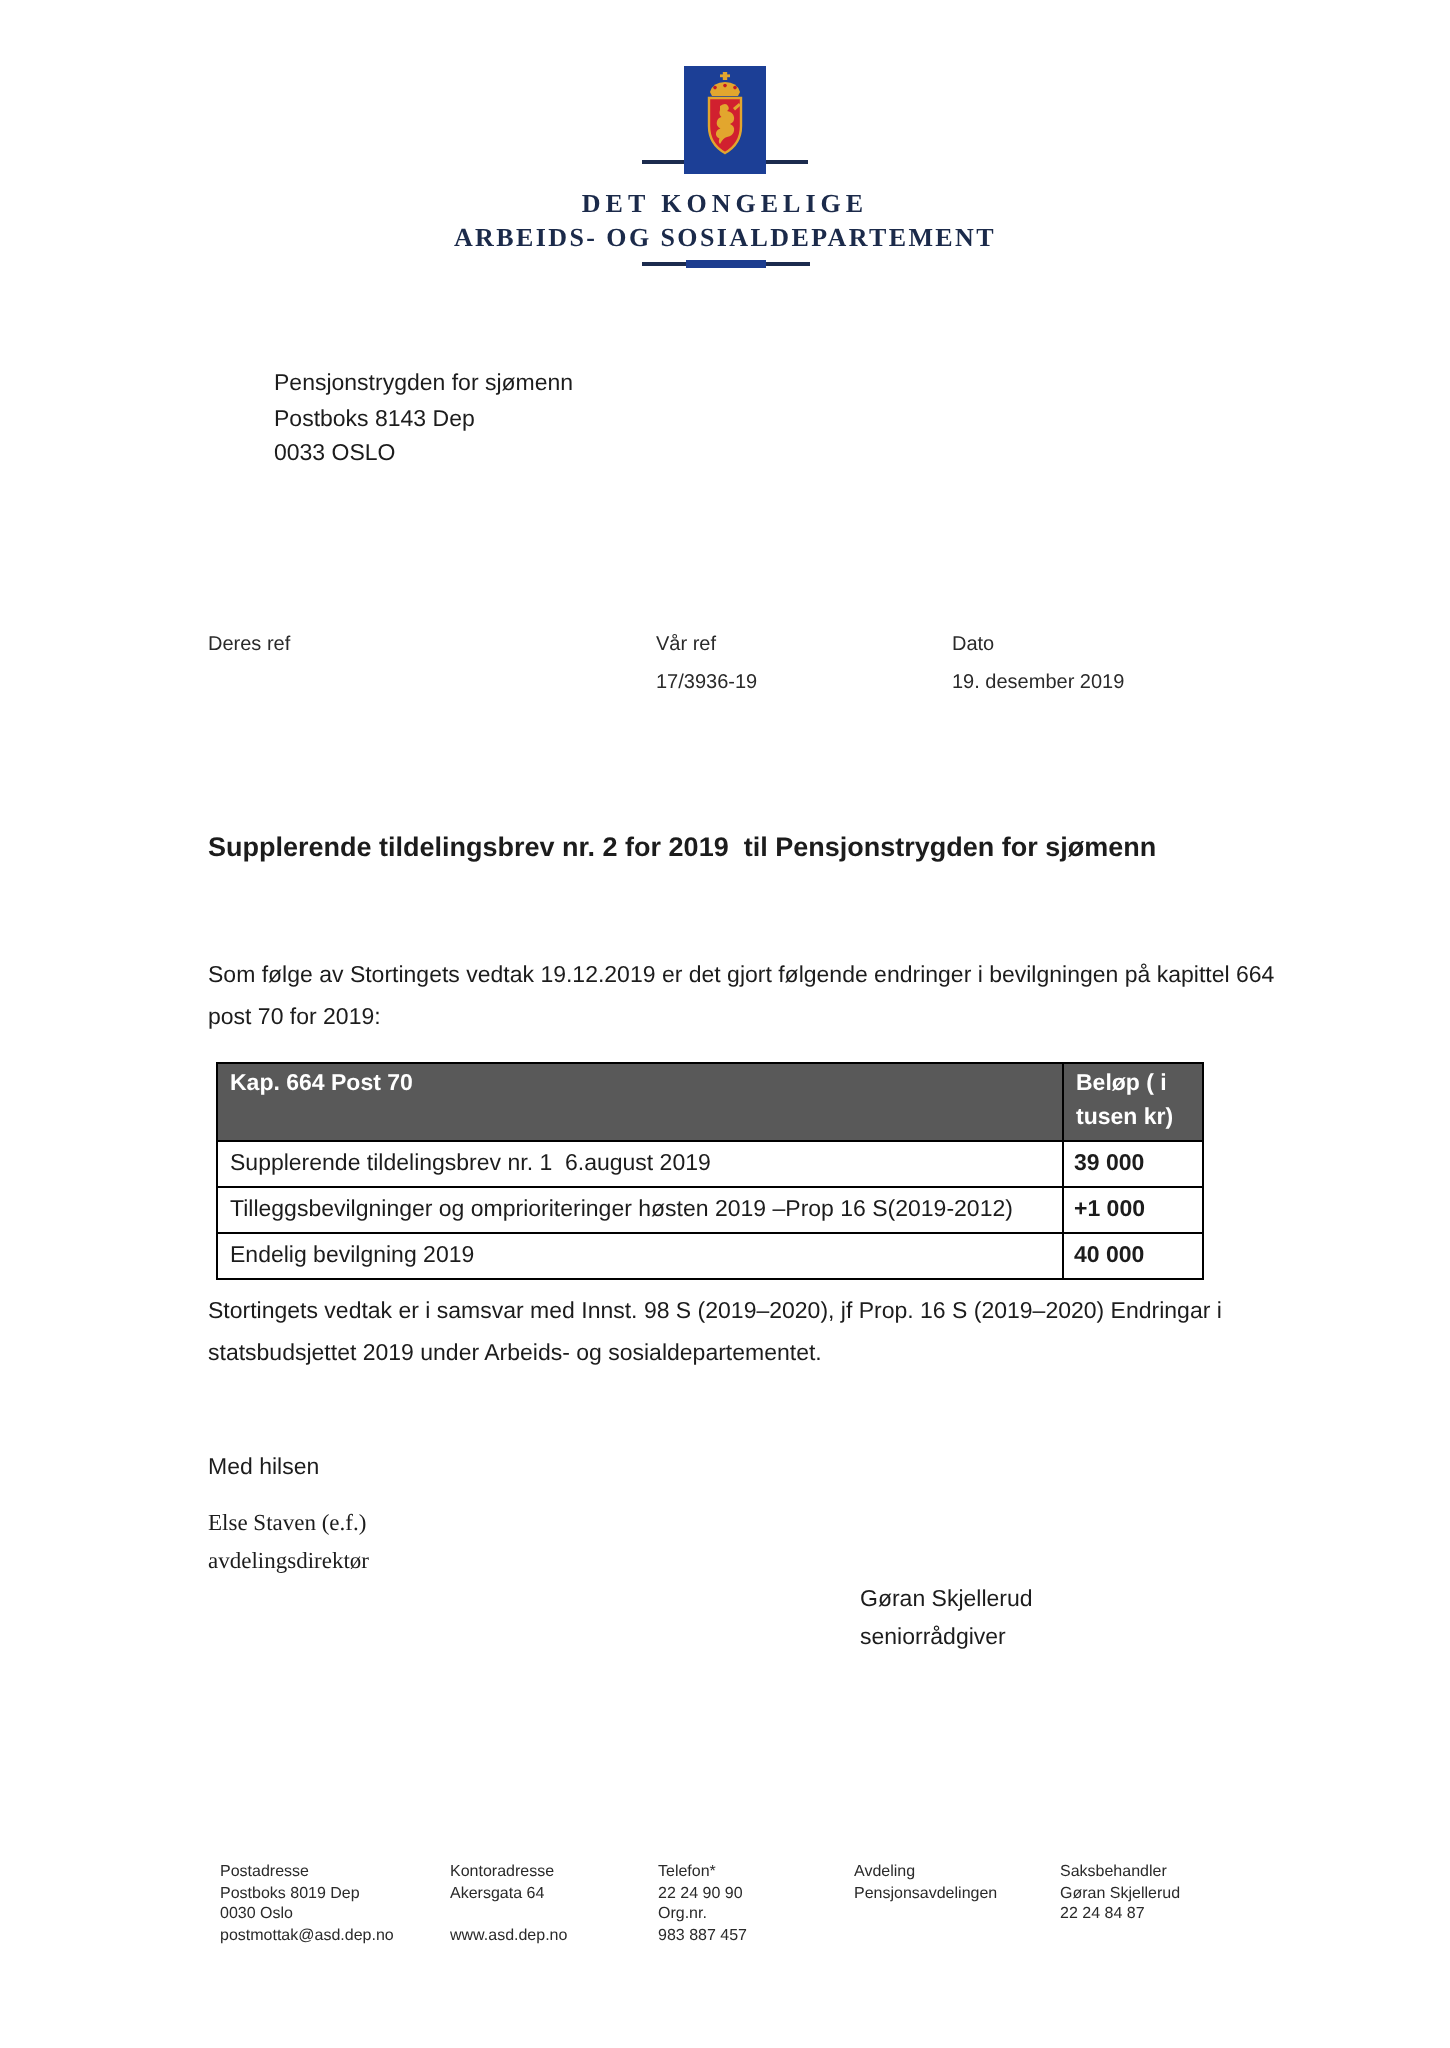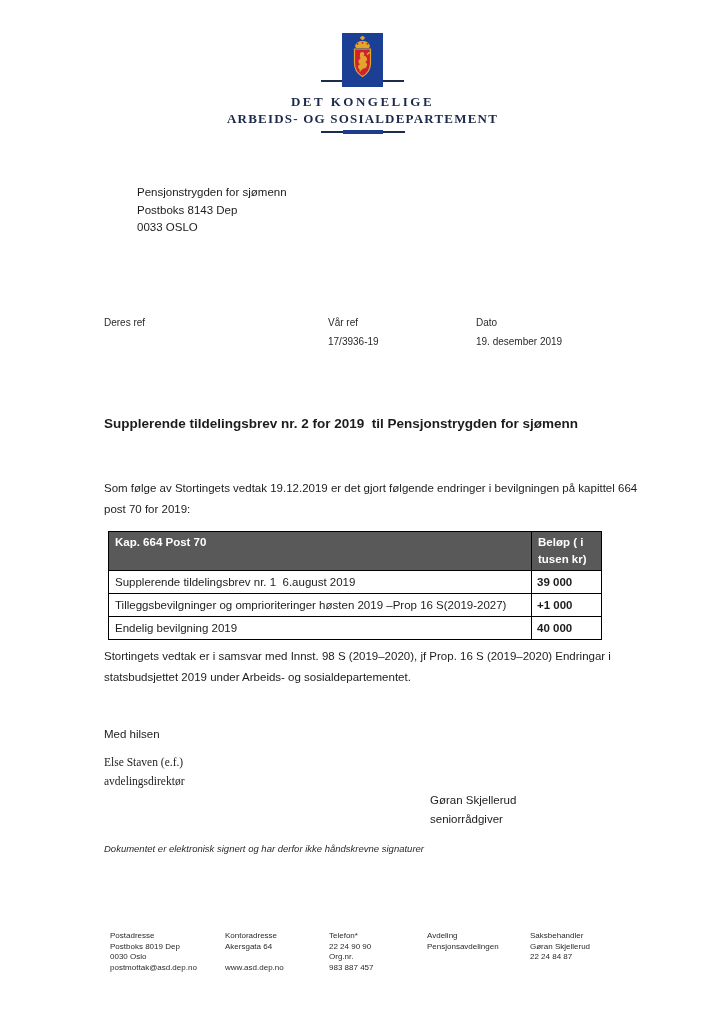--- a/index.html
+++ b/index.html
@@ -152,21 +152,21 @@
         <th>Kap. 664 Post 70</th>
         <th class="amount-h">Beløp ( i tusen kr)</th>
       </tr>
     </thead>
     <tbody>
       <tr>
         <td class="label-c">Supplerende tildelingsbrev nr. 1  6.august 2019</td>
         <td class="amount-c">39 000</td>
       </tr>
       <tr>
-        <td class="label-c">Tilleggsbevilgninger og omprioriteringer høsten 2019 –Prop 16 S(2019-2027)</td>
+        <td class="label-c">Tilleggsbevilgninger og omprioriteringer høsten 2019 –Prop 16 S(2019-2012)</td>
         <td class="amount-c">+1 000</td>
       </tr>
       <tr>
         <td class="label-c">Endelig bevilgning 2019</td>
         <td class="amount-c">40 000</td>
       </tr>
     </tbody>
   </table>
 
   <div class="para para2">Stortingets vedtak er i samsvar med Innst. 98 S (2019–2020), jf Prop. 16 S (2019–2020) Endringar i statsbudsjettet 2019 under Arbeids- og sosialdepartementet.</div>
@@ -175,21 +175,20 @@
 
   <div class="sig sig-left">
     <div>Else Staven (e.f.)</div>
     <div>avdelingsdirektør</div>
   </div>
   <div class="sig sig-right">
     <div>Gøran Skjellerud</div>
     <div>seniorrådgiver</div>
   </div>
 
-  <div class="sig-note">Dokumentet er elektronisk signert og har derfor ikke håndskrevne signaturer</div>
 
   <div class="footer-col fcol-0">
     <div class="fline">Postadresse</div>
     <div class="fline">Postboks 8019 Dep</div>
     <div class="fline">0030 Oslo</div>
     <div class="fline">postmottak@asd.dep.no</div>
   </div>
   <div class="footer-col fcol-1">
     <div class="fline">Kontoradresse</div>
     <div class="fline">Akersgata 64</div>

